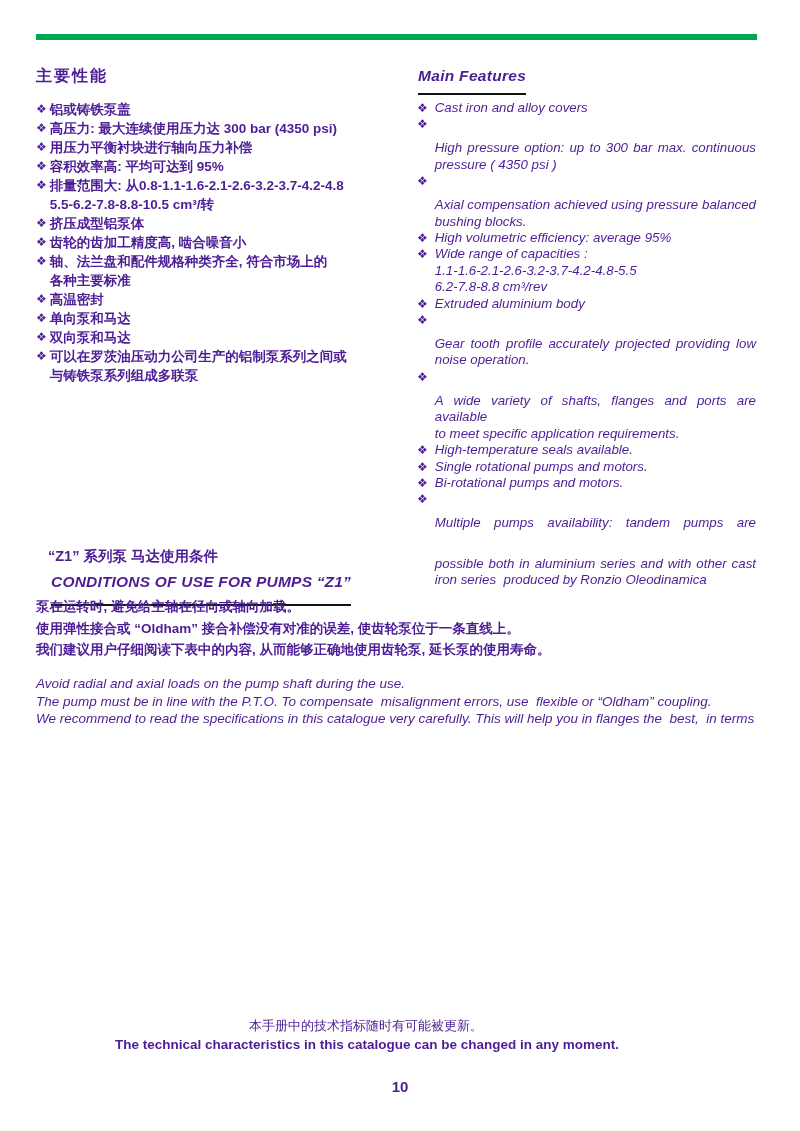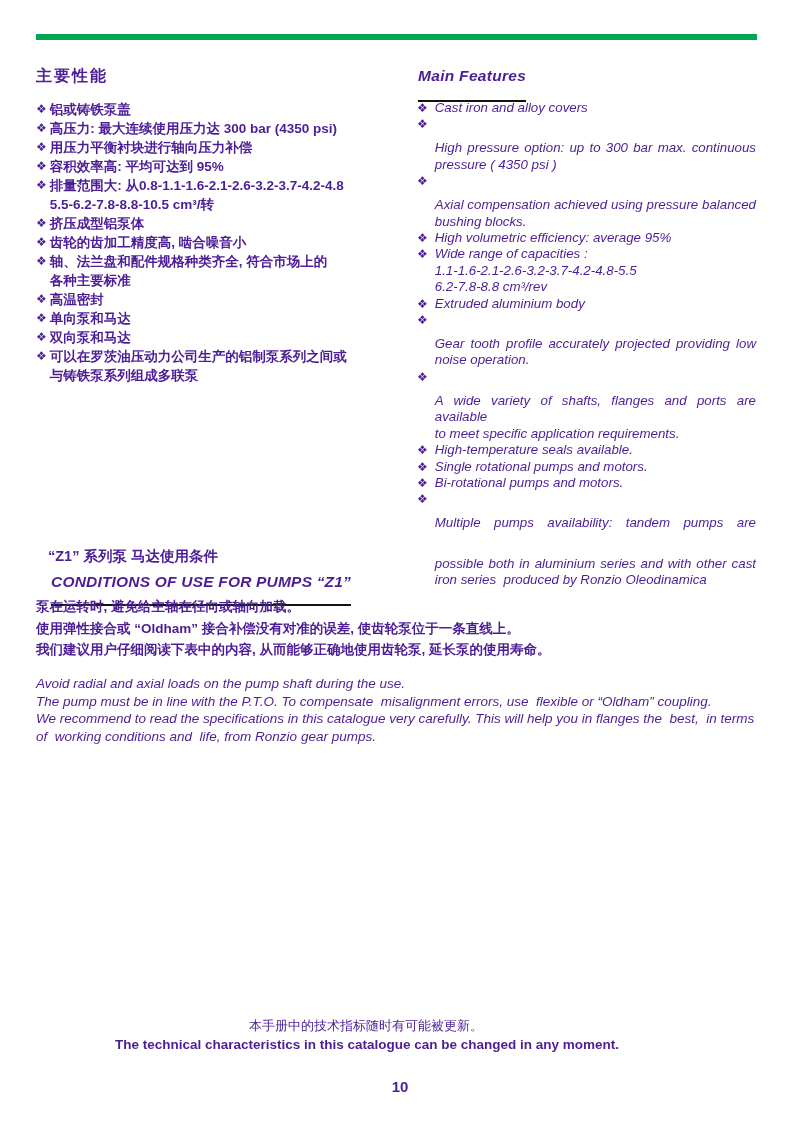--- a/index.html
+++ b/index.html
@@ -19,21 +19,21 @@
     background: #00a651;
   }
   .title-zh {
     position: absolute; left: 36px; top: 66px;
     font-size: 16px; font-weight: bold; letter-spacing: 2px;
     margin: 0;
   }
   .title-en {
     position: absolute; left: 418px; top: 67px;
     font-size: 15.5px; font-weight: bold; font-style: italic;
-    border-bottom: 2px solid #121212; padding-bottom: 15px;
+    border-bottom: 2px solid #121212; padding-bottom: 8px;
     letter-spacing: 0.3px; margin: 0;
   }
   .list { position: absolute; top: 100px; }
   .list-zh {
     left: 36px; width: 372px;
     font-size: 13.5px; font-weight: bold; line-height: 19px;
   }
   .list-en {
     left: 417px; width: 339px;
     font-size: 13.3px; font-style: italic; line-height: 16.4px;
@@ -254,21 +254,20 @@
 
   <div class="para para-zh">
       <div>泵在运转时, 避免给主轴在径向或轴向加载。</div>
       <div>使用弹性接合或 “Oldham” 接合补偿没有对准的误差, 使齿轮泵位于一条直线上。</div>
       <div>我们建议用户仔细阅读下表中的内容, 从而能够正确地使用齿轮泵, 延长泵的使用寿命。</div>
     </div>
   <div class="para para-en">
       <div>Avoid radial and axial loads on the pump shaft during the use.</div>
       <div>The pump must be in line with the P.T.O. To compensate  misalignment errors, use  flexible or “Oldham” coupling.</div>
       <div>We recommend to read the specifications in this catalogue very carefully. This will help you in flanges the  best,  in terms</div>
-      <div>of  working conditions and  life, from Ronzio gear pumps.</div>
     </div>
 
   <div class="note-zh">本手册中的技术指标随时有可能被更新。</div>
   <div class="note-en">The technical characteristics in this catalogue can be changed in any moment.</div>
 
   <div class="page-num">10</div>
 
 </div>
 
 </body></html>

